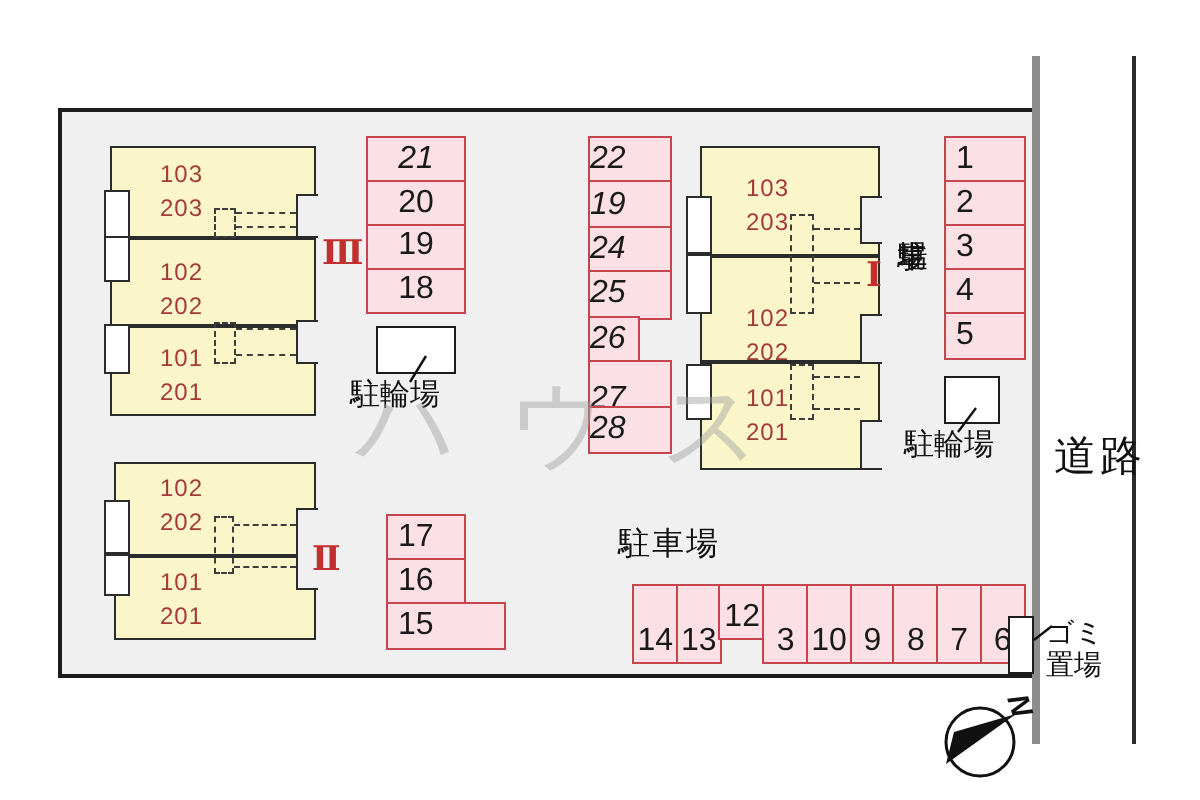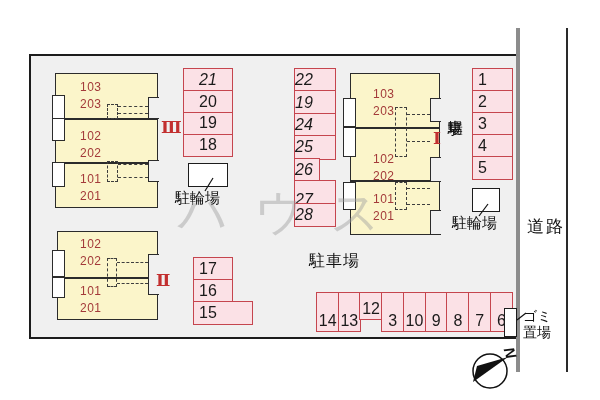--- a/index.html
+++ b/index.html
@@ -189,22 +189,22 @@
       </div>
       <div class="stall a-center v-bottom" style="left: 447.978px; top: 292px; width: 23.3111px; height: 40px;">
         <span>7</span>
       </div>
       <div class="stall a-center v-bottom" style="left: 469.689px; top: 292px; width: 23.3111px; height: 40px;">
         <span>6</span>
       </div>
       <div class="white-box" style="left: 188px; top: 163px; width: 40px; height: 24px;"></div>
       <div class="white-box" style="left: 472px; top: 188px; width: 28px; height: 24px;"></div>
       <div class="white-box" style="left: 504px; top: 308px; width: 13px; height: 29px;"></div>
-      <div class="plan-label" style="left: 527px; top: 217px; font-size: 17px; letter-spacing: 2px;">道路</div>
-      <div class="plan-label" style="left: 264px; top: 252px; font-size: 16px; letter-spacing: 1px; padding-left: 45px;">駐車場</div>
+      <div class="plan-label" style="left: 527px; top: 217px; font-size: 21px; letter-spacing: 2px;">道路</div>
+      <div class="plan-label" style="left: 264px; top: 264px; font-size: 16px; letter-spacing: 1px; padding-left: 45px;">駐車場</div>
       <div class="plan-label vertical" style="left: 447px; top: 108px; font-size: 15px;">駐車場</div>
       <div class="plan-label" style="left: 175px; top: 189px; font-size: 15px;">駐輪場</div>
       <div class="plan-label" style="left: 452px; top: 214px; font-size: 15px;">駐輪場</div>
       <div class="plan-label" style="left: 523px; top: 308px; font-size: 14px;">ゴミ
 置場</div>
     </div>
   <div class="overlay" id="svg-holder">
       <svg class="overlay" width="600" height="400" viewBox="0 0 600 400">
         <line x1="205" y1="191" x2="213" y2="178" stroke="#111" stroke-width="1.2"></line>
         <line x1="479" y1="216" x2="488" y2="204" stroke="#111" stroke-width="1.2"></line>

